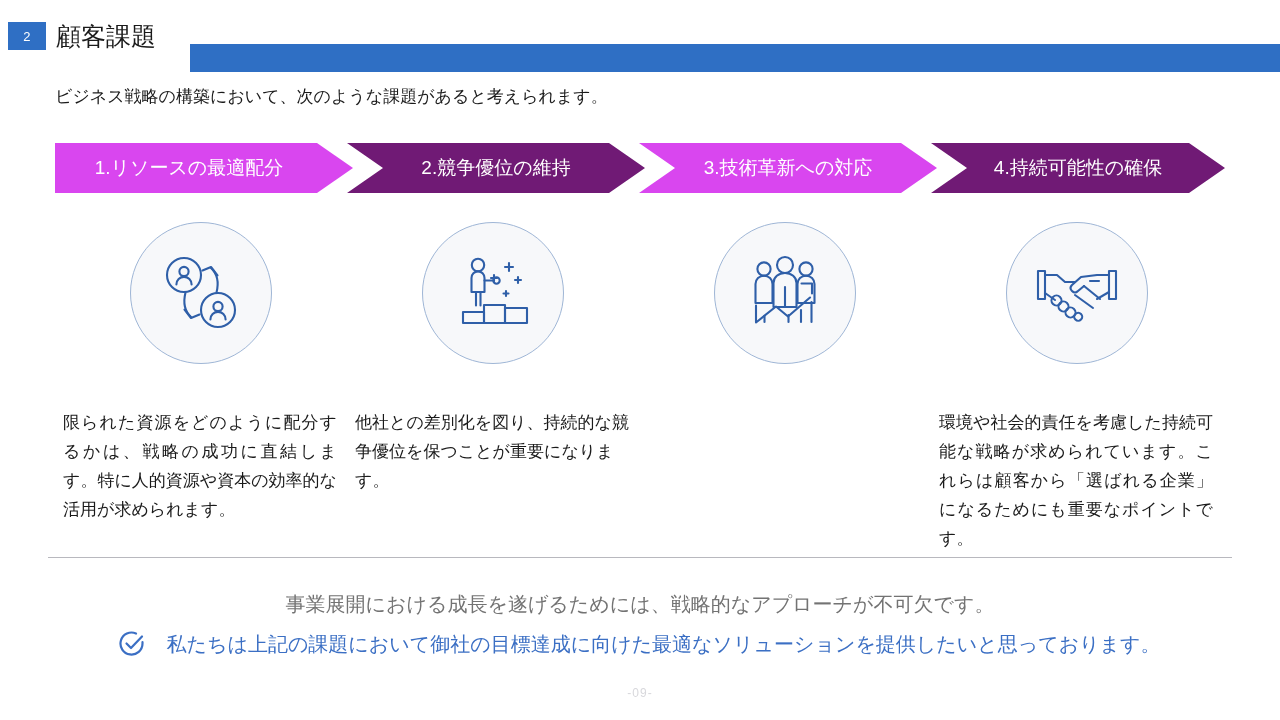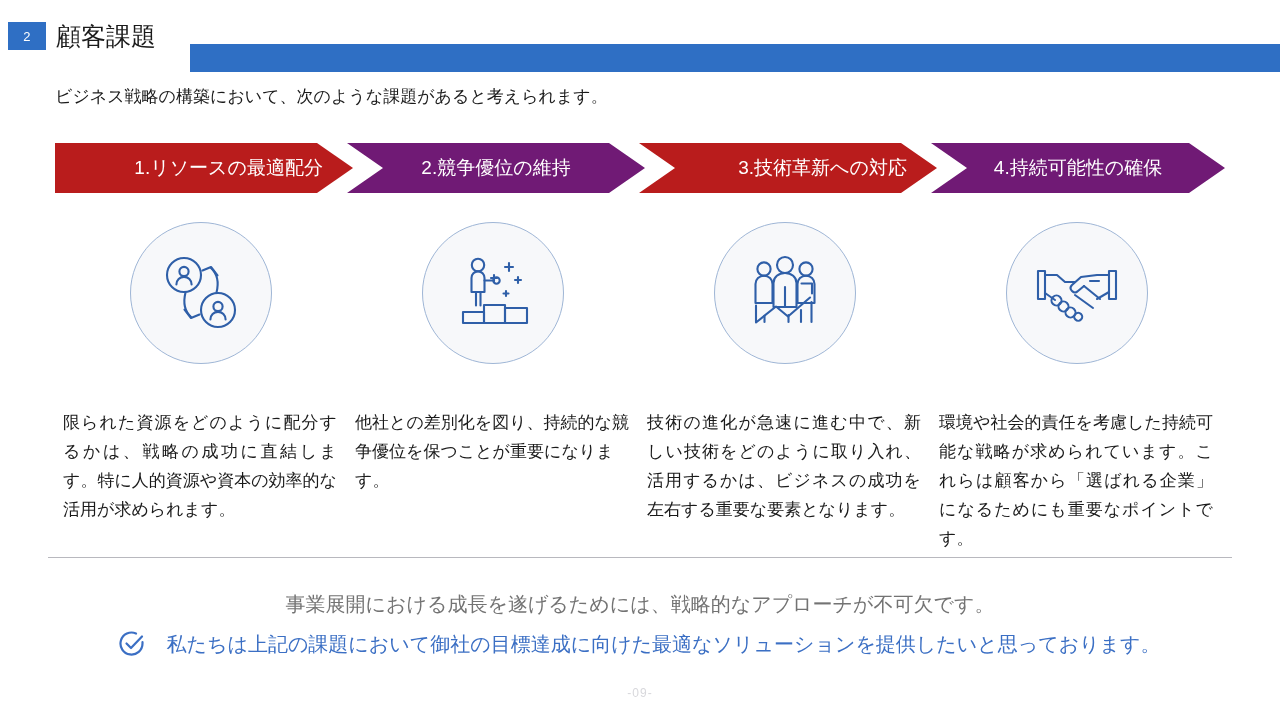--- a/index.html
+++ b/index.html
@@ -94,21 +94,21 @@
     height: 50px;
     display: flex;
     align-items: center;
     justify-content: center;
     color: #ffffff;
     font-size: 19px;
     white-space: nowrap;
     box-sizing: border-box;
   }
   .chevron span { position: relative; z-index: 2; }
-  .chevron.blue { background: #b91c1c; justify-content: flex-end; }
+  .chevron.blue { background: #d946ef; }
   .chevron.gray { background: #701a75; }
   .chevron.first {
     left: 55px;
     width: 298px;
     clip-path: polygon(0 0, calc(100% - 36px) 0, 100% 50%, calc(100% - 36px) 100%, 0 100%);
     padding-right: 30px;
   }
   .chevron.mid1 {
     left: 347px;
     width: 298px;
@@ -325,21 +325,20 @@
           <path d="M43 34v20"></path>
           <path d="M14 52.5v17l20-16 12 10 22-19"></path>
           <path d="M59.5 30.5H70v10"></path>
           <path d="M22.5 63v6"></path>
           <path d="M46.5 62v7"></path>
           <path d="M59 57v12"></path>
           <path d="M69.5 49v20"></path>
         </svg>
       </span>
     </div>
-    <div class="col-text">技術の進化が急速に進む中で、新しい技術をどのように取り入れ、活用するかは、ビジネスの成功を左右する重要な要素となります。</div>
   </div>
 
   <div class="column c3">
     <div class="icon-circle">
       <span>
         <svg width="86" height="68" viewBox="0 0 86 68" fill="none" stroke="#2F5FA8" stroke-width="2.1" stroke-linecap="round" stroke-linejoin="round">
           <rect x="4" y="12" width="7" height="28"></rect>
           <rect x="75" y="12" width="7" height="28"></rect>
           <path d="M11 16h12l8 7h10"></path>
           <path d="M75 16H63l-16 2-9 8c-2 2-2 4 0 6 2 2 4 2 6 0l6-5"></path>

